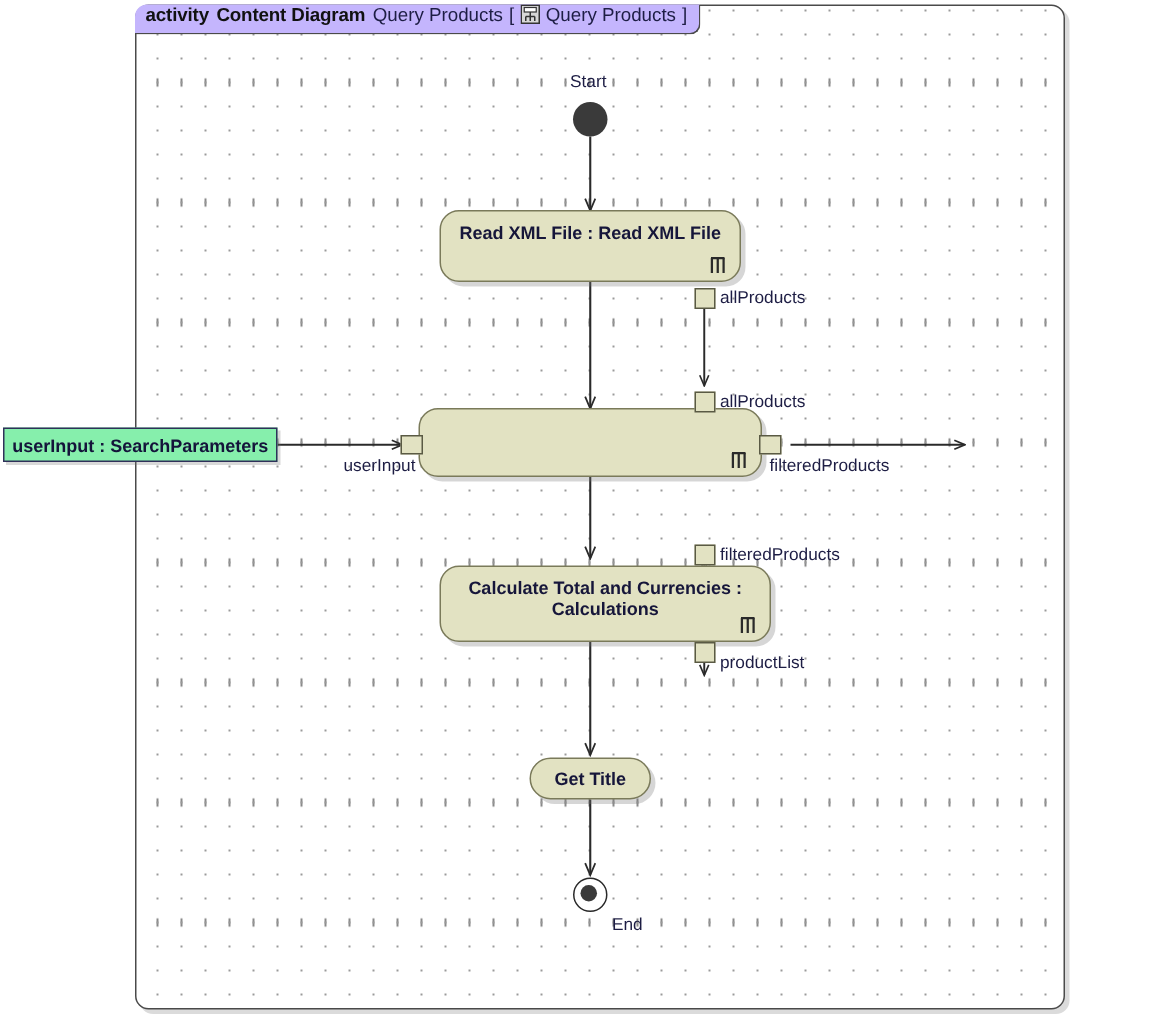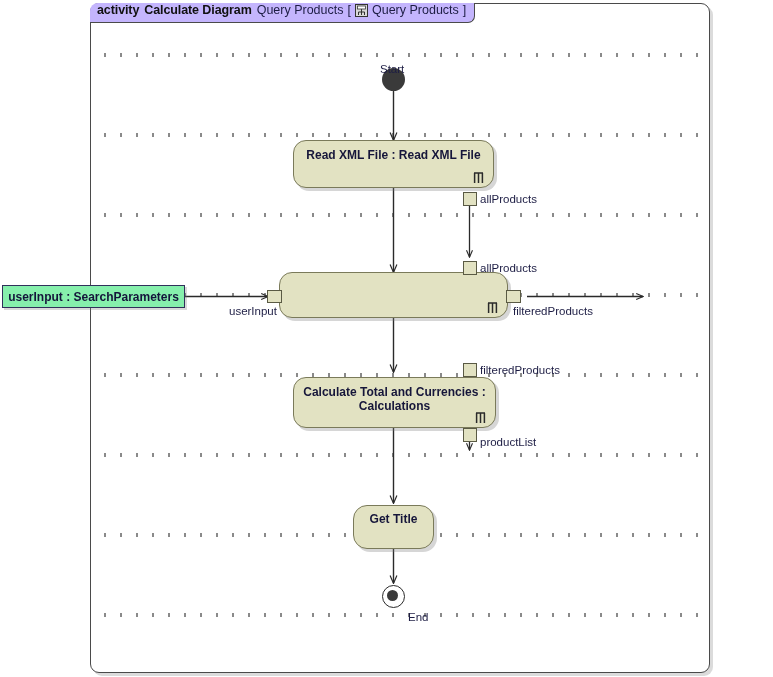--- a/index.html
+++ b/index.html
@@ -200,21 +200,21 @@
 <body>
 
 <div id="canvas">
 
   <div id="frame-shadow"></div>
 
   <div id="frame"></div>
 
   <div id="frame-tab">
     <span class="kw">activity</span>
-    <span class="kw" style="margin-left:5px;">Calculate Diagram</span>
+    <span class="kw" style="margin-left:5px;">Content Diagram</span>
     <span class="nm">Query Products</span>
     <span class="brk">[</span>
     <span class="tab-icon">
       <svg viewBox="0 0 13 13" width="13" height="13">
         <rect x="0.5" y="0.5" width="12" height="12" fill="#d8d8d8" stroke="#333333" stroke-width="1"></rect>
         <rect x="2.5" y="2" width="8" height="3" fill="#ffffff" stroke="#333333" stroke-width="0.8"></rect>
         <line x1="6.5" y1="5" x2="6.5" y2="11" stroke="#333333" stroke-width="1"></line>
         <line x1="3.5" y1="8" x2="9.5" y2="8" stroke="#333333" stroke-width="1"></line>
         <line x1="3.5" y1="8" x2="3.5" y2="11" stroke="#333333" stroke-width="1"></line>
         <line x1="9.5" y1="8" x2="9.5" y2="11" stroke="#333333" stroke-width="1"></line>
@@ -249,21 +249,21 @@
     <line x1="469.5" y1="305" x2="469.5" y2="308" stroke="#2a2a2a" stroke-width="1.3"></line>
     <line x1="469.5" y1="365" x2="469.5" y2="380" stroke="#2a2a2a" stroke-width="1.3" marker-end="url(#arrowsm)"></line>
 
     <line x1="469.5" y1="441" x2="469.5" y2="450" stroke="#2a2a2a" stroke-width="1.3" marker-end="url(#arrowsm)"></line>
 
     <line x1="393.5" y1="428" x2="393.5" y2="503" stroke="#2a2a2a" stroke-width="1.4" marker-end="url(#arrow)"></line>
 
     <line x1="393.5" y1="533" x2="393.5" y2="583" stroke="#2a2a2a" stroke-width="1.4" marker-end="url(#arrow)"></line>
   </svg>
 
-  <div class="lbl" style="left:380px; top:63px;">Start</div>
+  <div class="lbl" style="left:380px; top:49px;">Start</div>
   <div id="start-node"></div>
 
   <div class="act" id="act-readxml" style="left:293px; top:140px; width:201px; height:48px;">
     <div class="act-title">Read XML File : Read XML File</div>
     <span class="rake">
       <svg viewBox="0 0 11 12" width="11" height="12">
         <line x1="1" y1="1" x2="10" y2="1" stroke="#2a2a2a" stroke-width="1.5"></line>
         <line x1="1.6" y1="1" x2="1.6" y2="11" stroke="#2a2a2a" stroke-width="1.5"></line>
         <line x1="5.5" y1="1" x2="5.5" y2="11" stroke="#2a2a2a" stroke-width="1.5"></line>
         <line x1="9.4" y1="1" x2="9.4" y2="11" stroke="#2a2a2a" stroke-width="1.5"></line>
@@ -293,36 +293,36 @@
 
   <div class="pin" style="left:506px; top:290px; width:15px; height:13px;"></div>
   <div class="lbl" style="left:513px; top:305px;">filteredProducts</div>
 
   <div class="objnode" style="left:2px; top:285px; width:183px; height:23px;">userInput : SearchParameters</div>
 
 
   <div class="pin" style="left:463px; top:363px; width:14px; height:14px;"></div>
   <div class="lbl" style="left:480px; top:364px;">filteredProducts</div>
 
-  <div class="act" id="act-calc" style="left:293px; top:377px; width:203px; height:51px;">
+  <div class="act" id="act-calc" style="left:293px; top:377px; width:221px; height:51px;">
     <div class="act-title">Calculate Total and Currencies :</div>
     <div class="act-title" style="top:21px;">Calculations</div>
     <span class="rake">
       <svg viewBox="0 0 11 12" width="11" height="12">
         <line x1="1" y1="1" x2="10" y2="1" stroke="#2a2a2a" stroke-width="1.5"></line>
         <line x1="1.6" y1="1" x2="1.6" y2="11" stroke="#2a2a2a" stroke-width="1.5"></line>
         <line x1="5.5" y1="1" x2="5.5" y2="11" stroke="#2a2a2a" stroke-width="1.5"></line>
         <line x1="9.4" y1="1" x2="9.4" y2="11" stroke="#2a2a2a" stroke-width="1.5"></line>
       </svg>
     </span>
   </div>
 
   <div class="pin" style="left:463px; top:428px; width:14px; height:14px;"></div>
   <div class="lbl" style="left:480px; top:436px;">productList</div>
 
-  <div class="act" id="act-gettitle" style="left:353px; top:505px; width:81px; height:44px; border-radius:14px;">
+  <div class="act" id="act-gettitle" style="left:353px; top:505px; width:81px; height:28px; border-radius:14px;">
     <div class="act-title" style="top:6px;">Get Title</div>
   </div>
 
   <div id="end-node"></div>
   <div class="lbl" style="left:382px; top:611px;margin-left:26px;">End</div>
 
 </div>
 
 </body></html>

